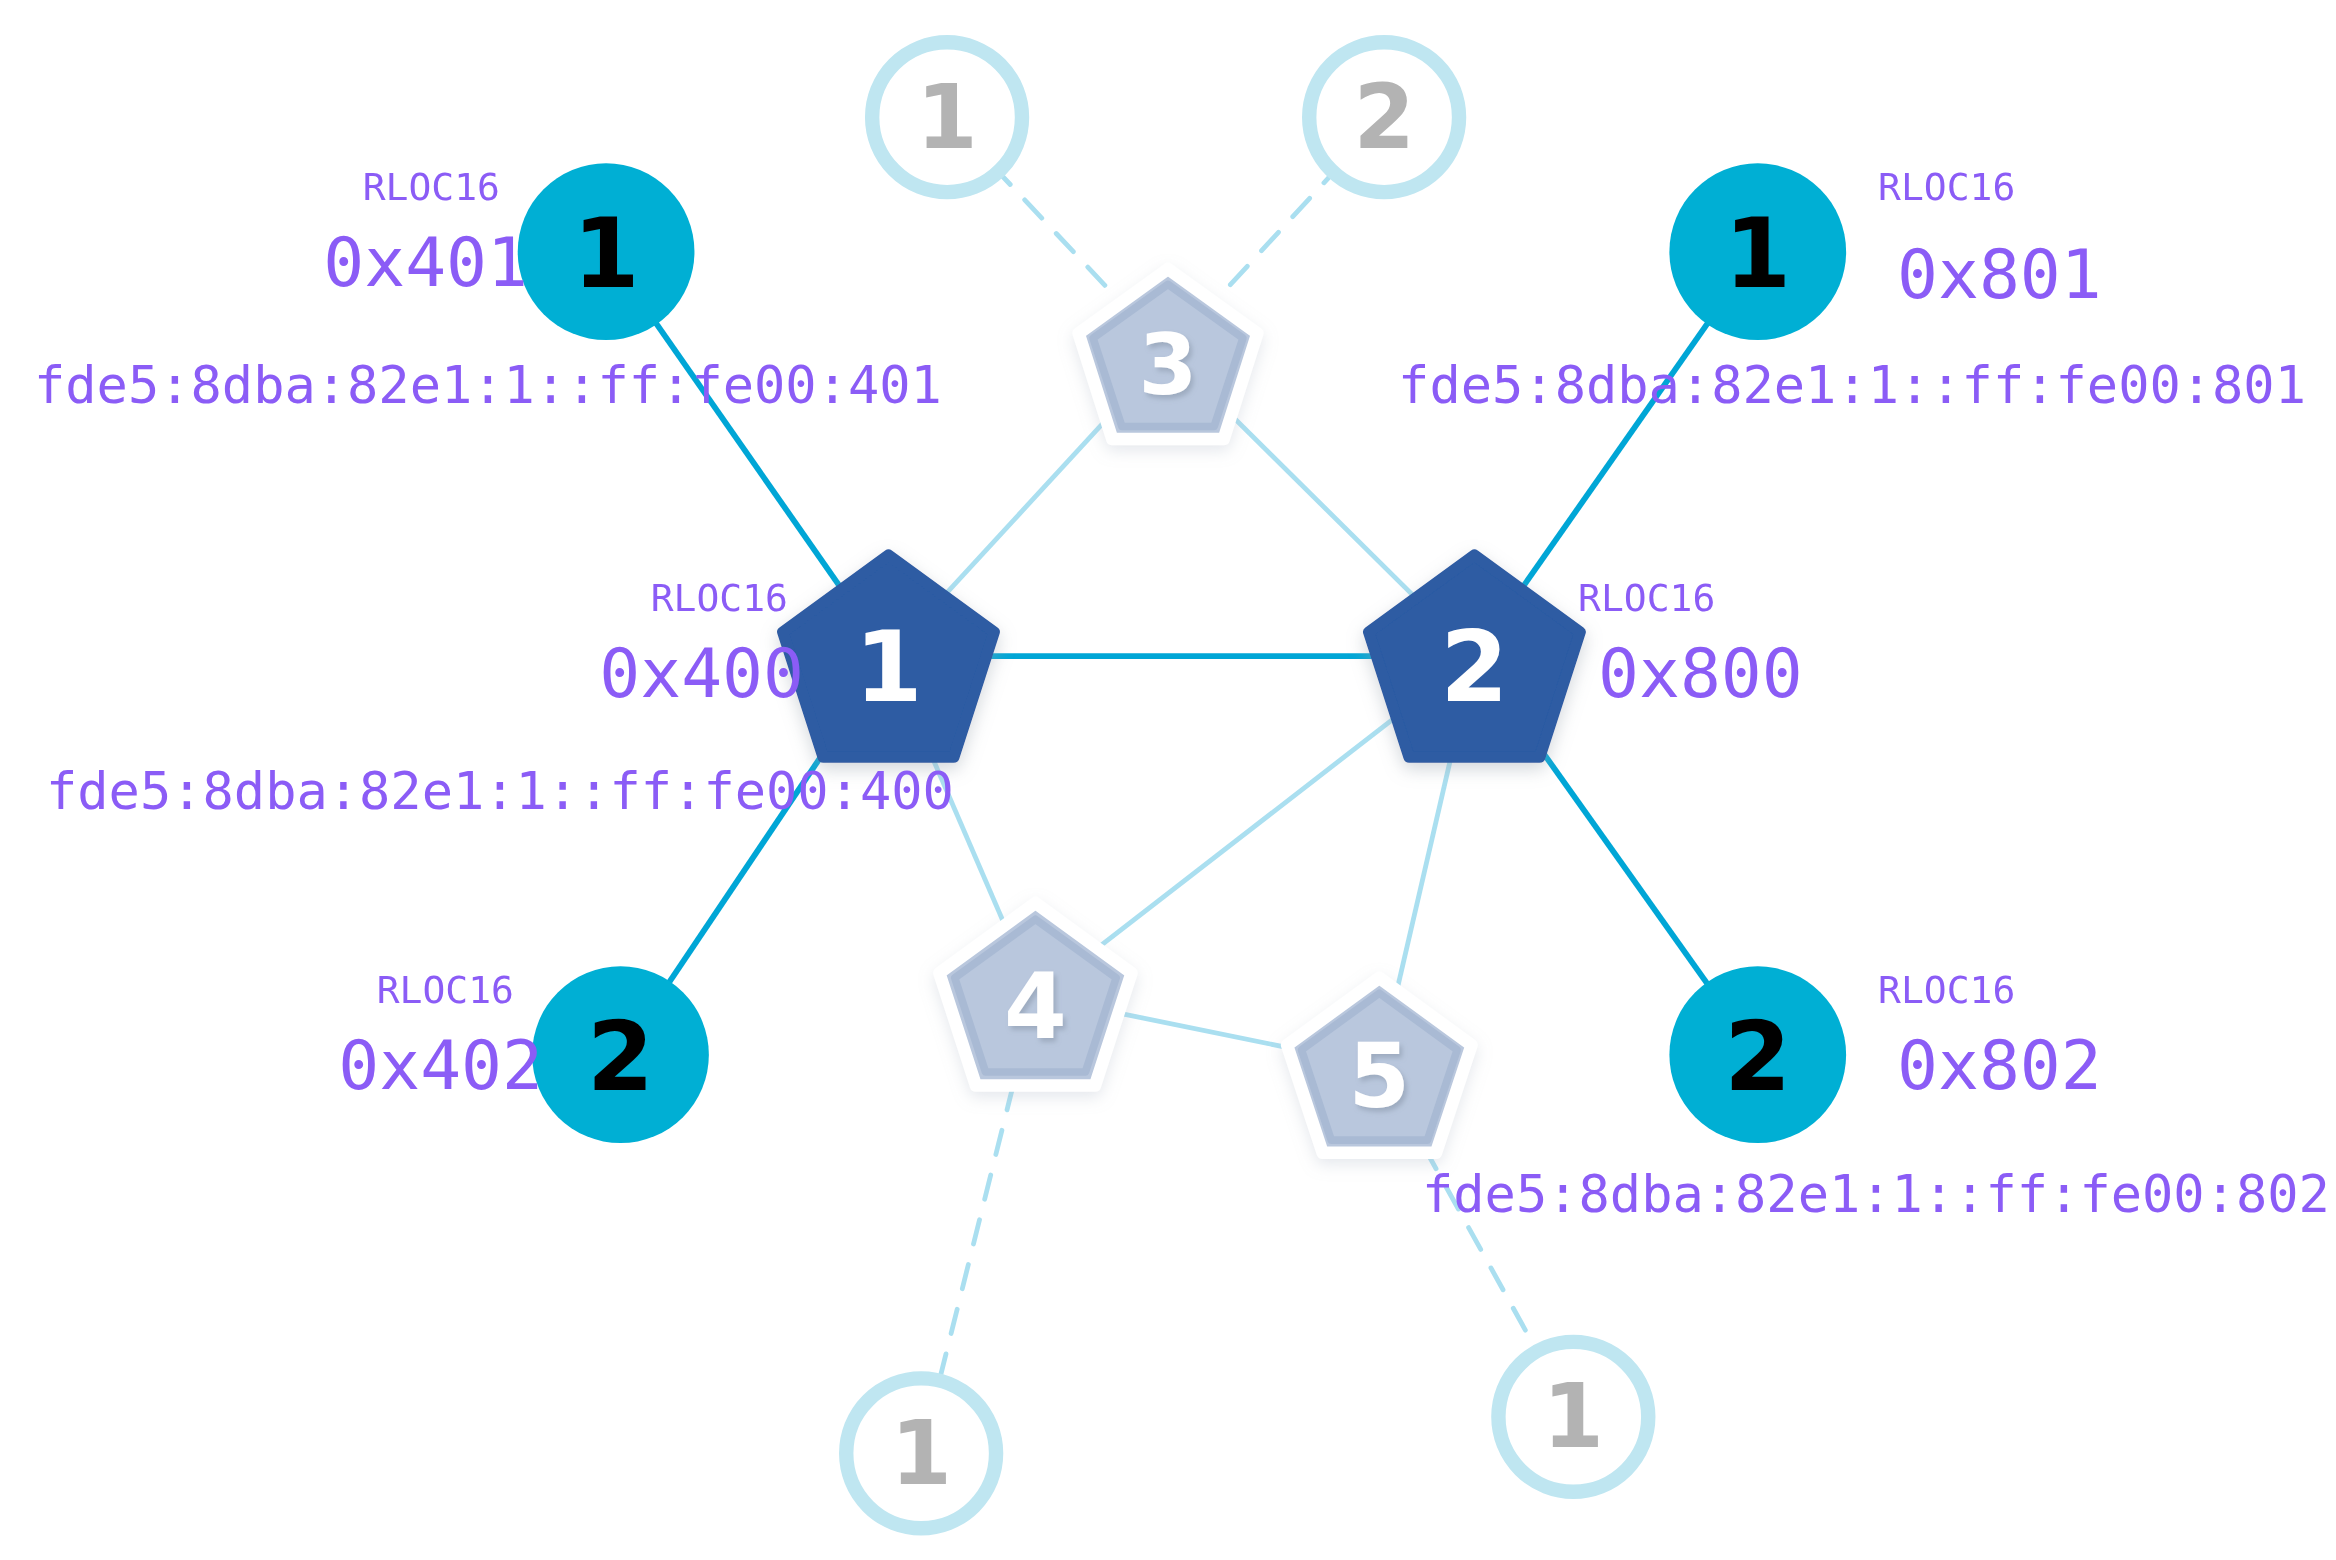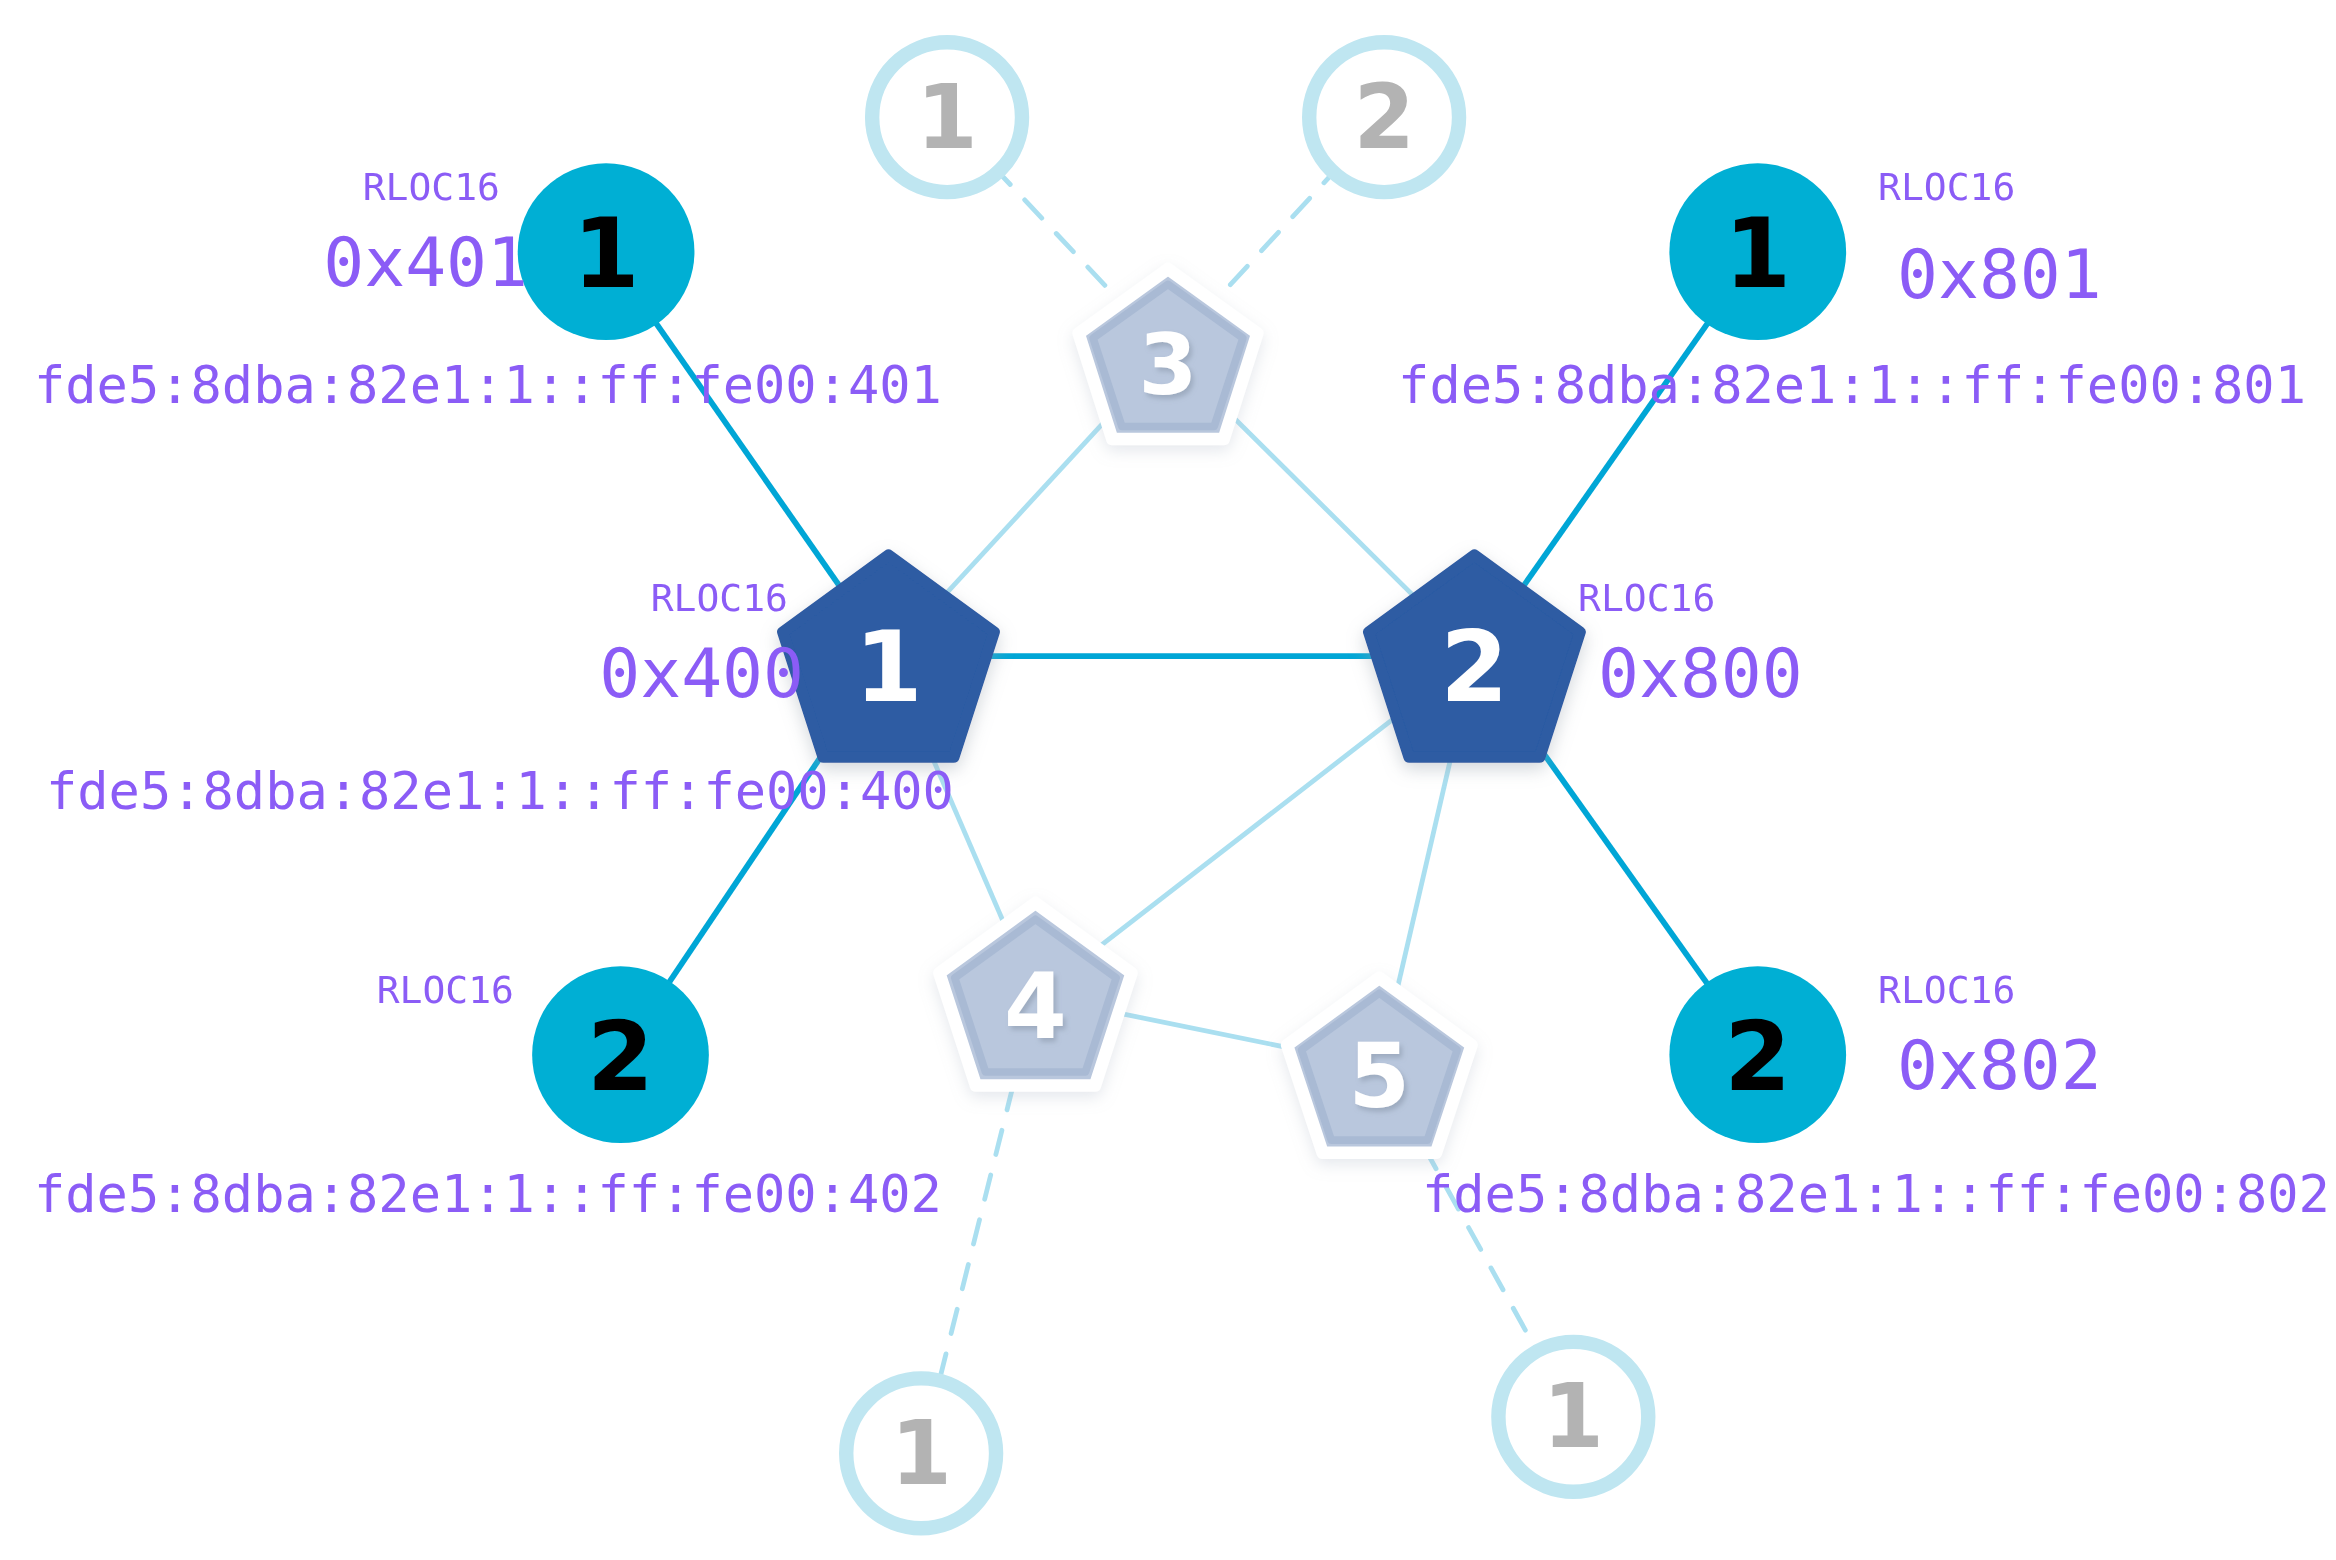--- a/index.html
+++ b/index.html
@@ -169,20 +169,20 @@
   <div class="lbl lbl-addr ta-r" style="left:1326px; top:355px; width:980px;">fde5:8dba:82e1:1::ff:fe00:801</div>
 
   <div class="lbl lbl-rloc16 ta-r" style="left:192px; top:576px; width:596px;">RLOC16</div>
   <div class="lbl lbl-rloc-val ta-r" style="left:192px; top:634px; width:588px;">0x400</div>
   <div class="lbl lbl-addr ta-l" style="left:46px; top:761px;">fde5:8dba:82e1:1::ff:fe00:400</div>
 
   <div class="lbl lbl-rloc16 ta-l" style="left:1578px; top:576px;">RLOC16</div>
   <div class="lbl lbl-rloc-val ta-l" style="left:1574px; top:634px;">0x800</div>
 
   <div class="lbl lbl-rloc16 ta-r" style="left:0px; top:968px; width:514px;">RLOC16</div>
-  <div class="lbl lbl-addr ta-l" style="left:34px; top:1164px;">fde5:8dba:82e1:1::ff:fe00:402</div>
+  <div class="lbl lbl-rloc-val ta-r" style="left:0px; top:1026px; width:519px;">0x402</div>
 
   <div class="lbl lbl-rloc16 ta-l" style="left:1878px; top:968px;">RLOC16</div>
   <div class="lbl lbl-rloc-val ta-l" style="left:1873px; top:1026px;">0x802</div>
   <div class="lbl lbl-addr ta-l" style="left:1386px; top:1164px;margin-left:36px;">fde5:8dba:82e1:1::ff:fe00:802</div>
 
 </div>
 
 
 </body></html>

